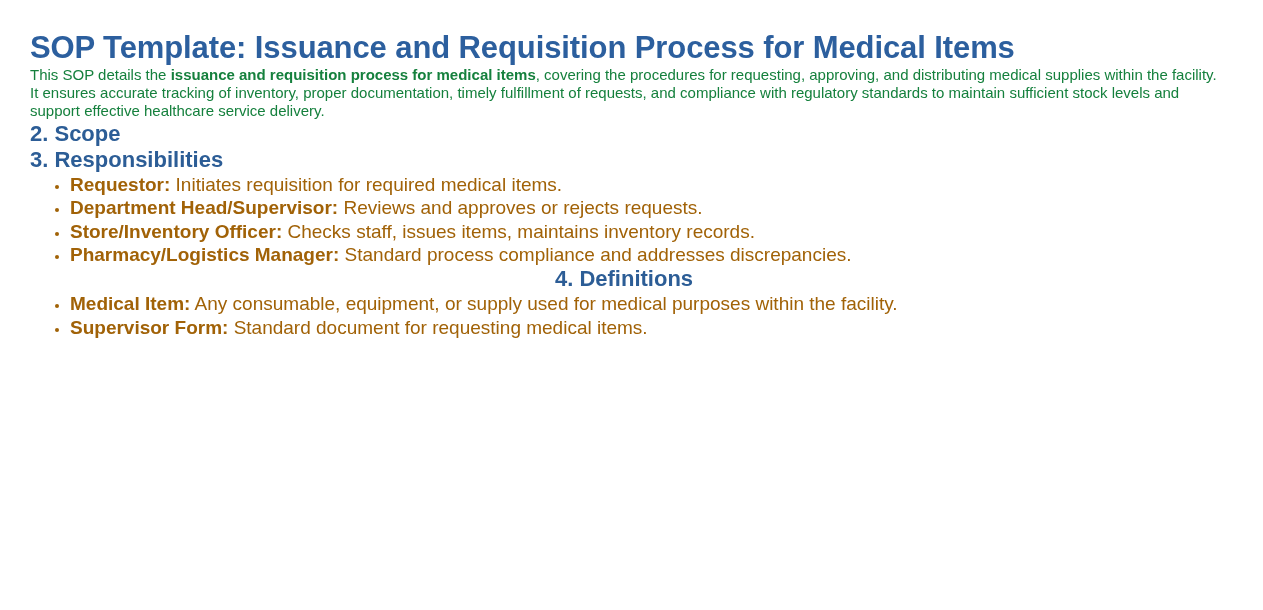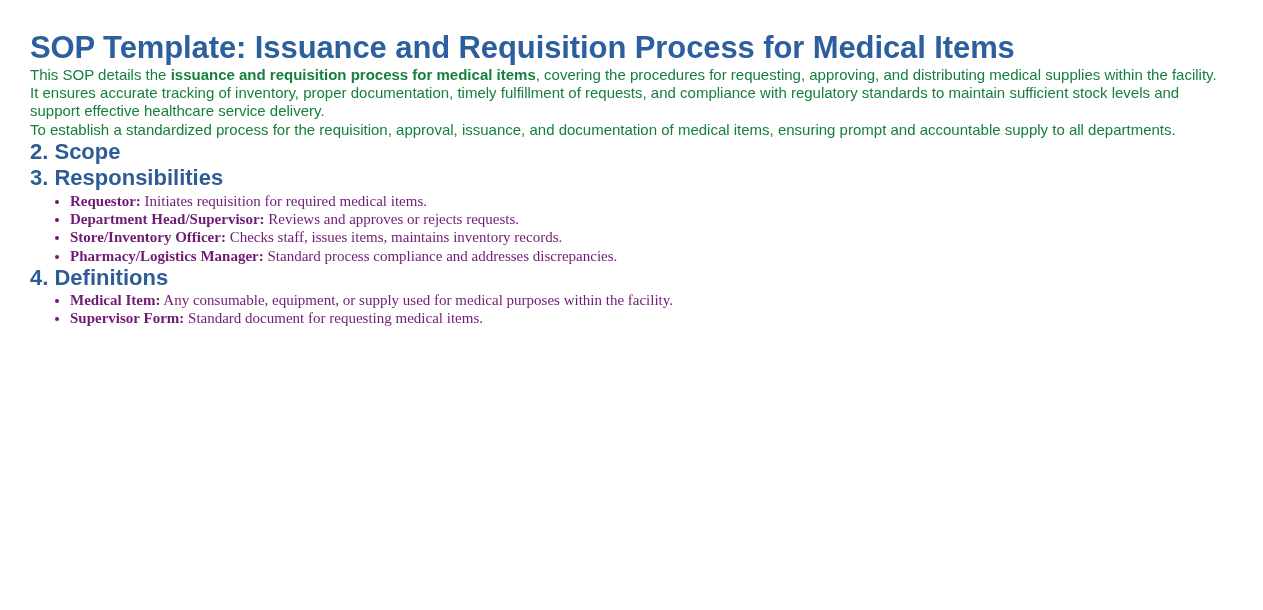--- a/index.html
+++ b/index.html
@@ -44,54 +44,52 @@
   h2.section-title {
     color: #2c5d96;
     font-size: 22px;
     font-weight: bold;
     margin: 0;
     line-height: 1.2;
   }
   .sec-purpose   { margin-top: 28px; }
   .sec-scope     { margin-top: 38px; }
   .sec-resp      { margin-top: 38px; }
-  .sec-defs      { margin-top: 40px; }
+  .sec-defs      { margin-top: 40px; text-align: center; }
   .sec-body {
     margin-top: 22px;
   }
   ul.bullets {
     margin: 0;
     padding: 0 0 0 40px;
     list-style-type: disc;
   }
   ul.bullets li {
-    font-size: 15px;
+    font-size: 19px;
     line-height: 1.22;
     margin: 0;
     padding: 0;
-    color: #701a75;
-    font-family: Liberation Serif, serif;
+    color: #a16207;
   }
   ul.bullets li::marker {
     font-size: 13px;
   }
   .bullets-resp { margin-top: 22px; }
   .bullets-defs { margin-top: 22px; }
   b, strong { font-weight: bold; }
 </style>
 </head>
 <body>
 
 <div class="page">
 
   <h1 class="doc-title">SOP Template: Issuance and Requisition Process for Medical Items</h1>
 
   <p class="body-text intro"><span>This SOP details the </span><b>issuance and requisition process for medical items</b><span>, covering the procedures for requesting, approving, and distributing medical supplies within the facility. It ensures accurate tracking of inventory, proper documentation, timely fulfillment of requests, and compliance with regulatory standards to maintain sufficient stock levels and support effective healthcare service delivery.</span></p>
 
-  <p class="body-text sec-body">To establish a standardized process for the requisition, approval, issuance, and documentation of medical items, ensuring prompt and accountable supply to all departments.</p>
 
   <h2 class="section-title sec-scope">2. Scope</h2>
 
   <h2 class="section-title sec-resp">3. Responsibilities</h2>
   <ul class="bullets bullets-resp">
     <li><b>Requestor:</b><span> Initiates requisition for required medical items.</span></li>
     <li><b>Department Head/Supervisor:</b><span> Reviews and approves or rejects requests.</span></li>
     <li><b>Store/Inventory Officer:</b><span> Checks staff, issues items, maintains inventory records.</span></li>
     <li><b>Pharmacy/Logistics Manager:</b><span> Standard process compliance and addresses discrepancies.</span></li>
   </ul>

